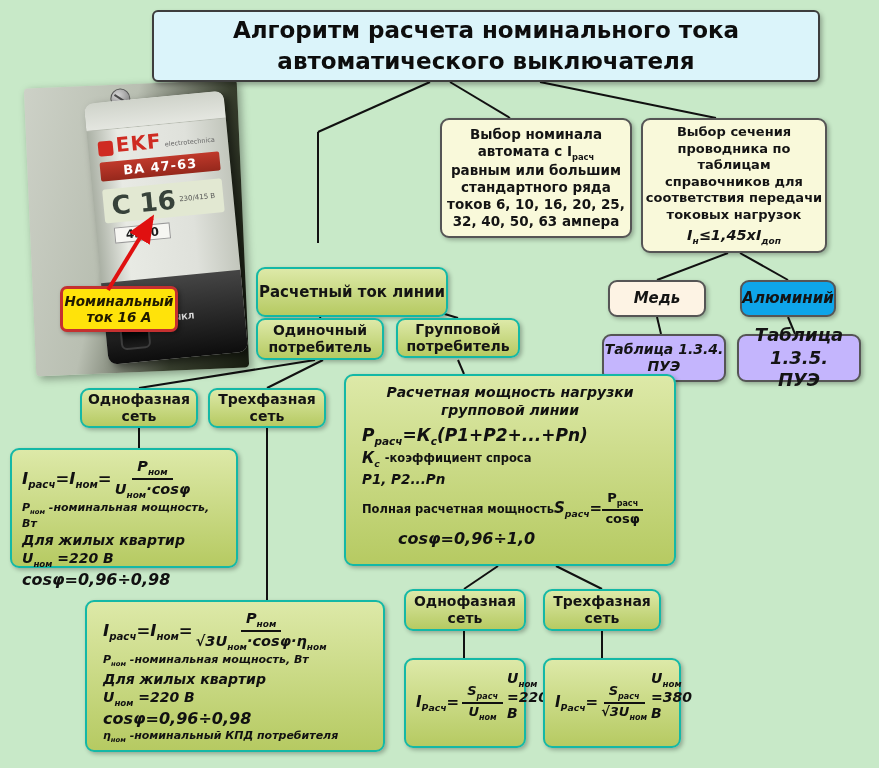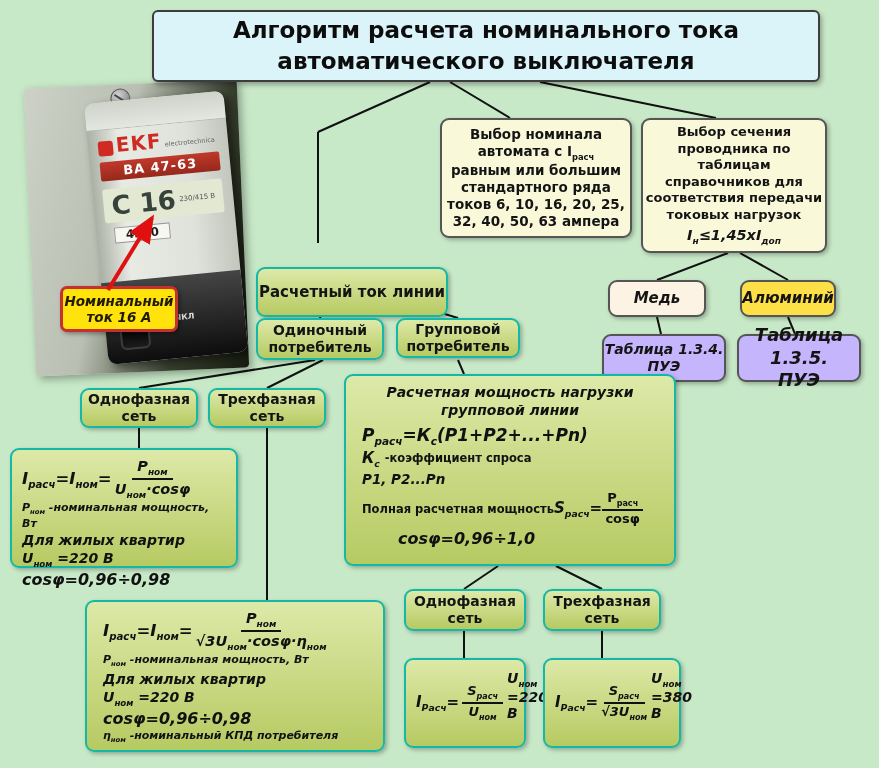--- a/index.html
+++ b/index.html
@@ -67,21 +67,21 @@
   
   .node{
     position:absolute;z-index:3;
     border:2px solid #14b8a6;border-radius:9px;
     box-shadow:2px 2px 4px rgba(0,0,0,.28);
   }
   .green{background:linear-gradient(180deg,#dde9a8,#b6ca62);}
   .cream{background:#f9f9da;border-color:#555;}
   .pinkbox{background:#c4b5fd;border-color:#555;}
   .copper{background:#fdf3e4;border-color:#555;}
-  .alum{background:#fde047;border-color:#555;}
+  .alum{background:#0ea5e9;border-color:#555;}
   .c{display:flex;align-items:center;justify-content:center;text-align:center;font-weight:bold;line-height:1.25;}
   .col{display:flex;flex-direction:column;align-items:center;justify-content:center;text-align:center;font-weight:bold;line-height:1.28;}
 
   .n-nominal{left:440px;top:118px;width:192px;height:120px;font-size:13.5px;}
   .n-section{left:641px;top:118px;width:186px;height:135px;font-size:13px;}
   .n-section .sec-formula{font-style:italic;font-size:14.5px;margin-top:2px;}
   .n-calc{left:256px;top:243px;width:192px;height:50px;font-size:15px;margin-top:24px;}
   .n-odin{left:256px;top:318px;width:128px;height:42px;font-size:14px;}
   .n-grup{left:396px;top:318px;width:124px;height:40px;font-size:14px;}
   .n-odno1{left:80px;top:388px;width:118px;height:40px;font-size:14px;}

